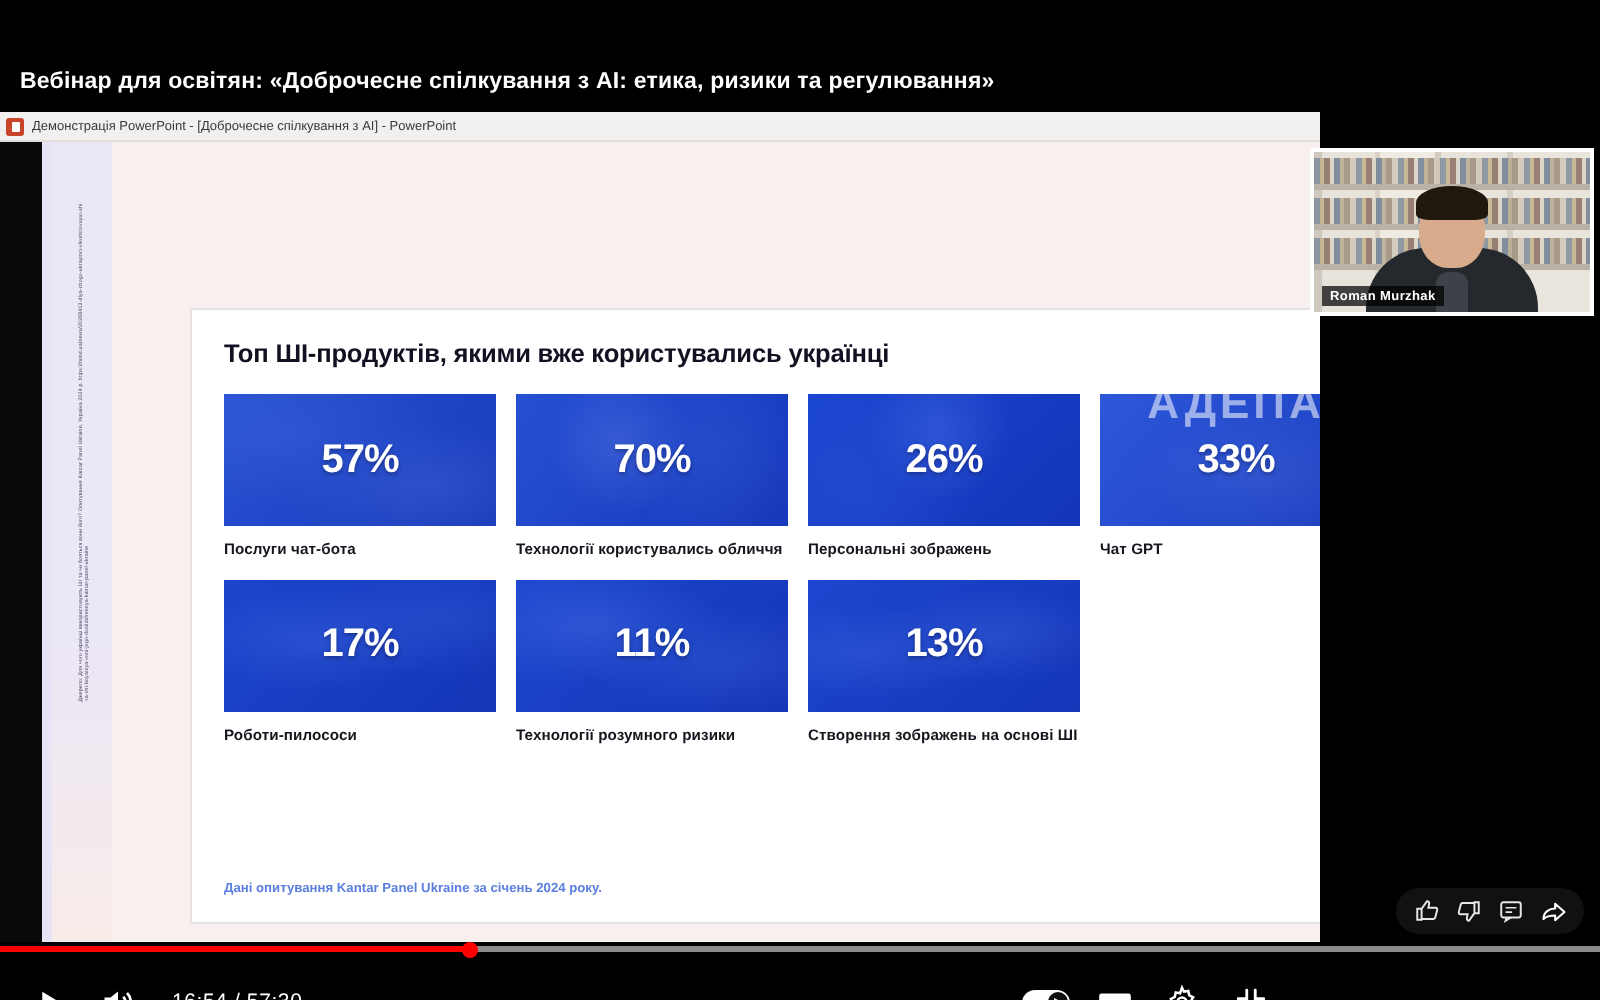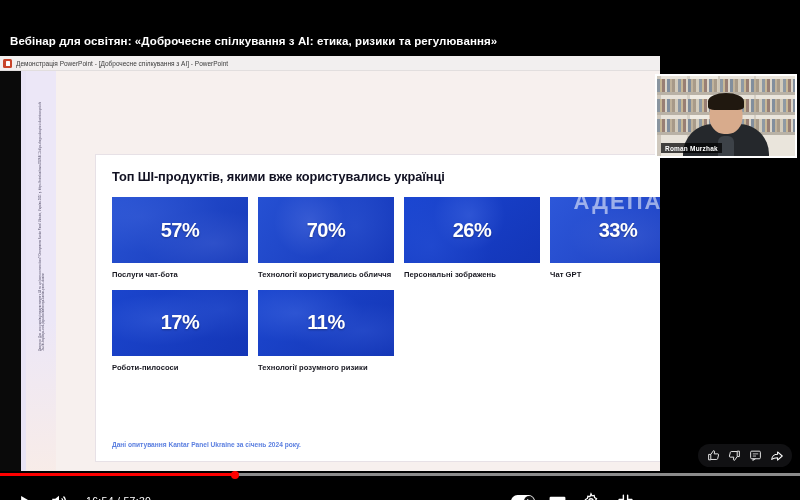--- a/index.html
+++ b/index.html
@@ -464,20 +464,28 @@
 
             <div class="card">
               <div class="card-img">
                 <div class="photo ph6"></div>
                 <div class="tint"></div>
                 <div class="card-pct">11%</div>
               </div>
               <div class="card-label">Технології розумного ризики</div>
             </div>
 
+            <div class="card">
+              <div class="card-img">
+                <div class="photo ph7"></div>
+                <div class="tint"></div>
+                <div class="card-pct">13%</div>
+              </div>
+              <div class="card-label">Створення зображень на основі ШІ</div>
+            </div>
 
           </div>
 
           <div class="slide-source">Дані опитування Kantar Panel Ukraine за січень 2024 року.</div>
         </div>
 
       </div>
     </div>
 
     <div class="speaker-tile">

